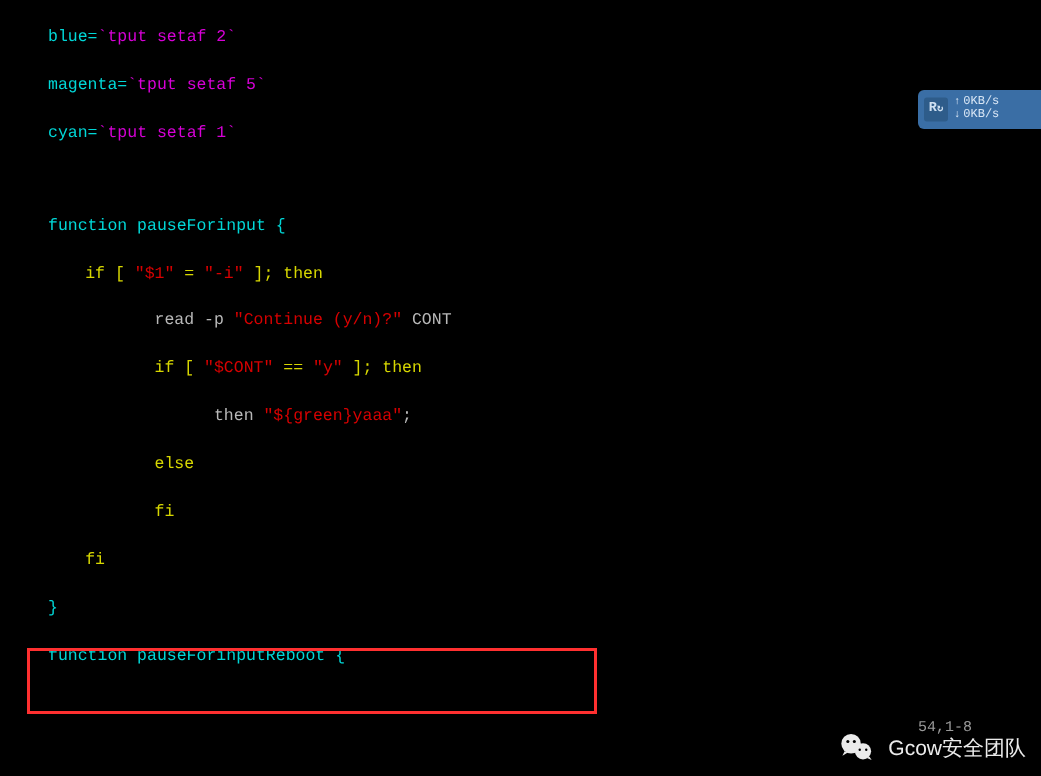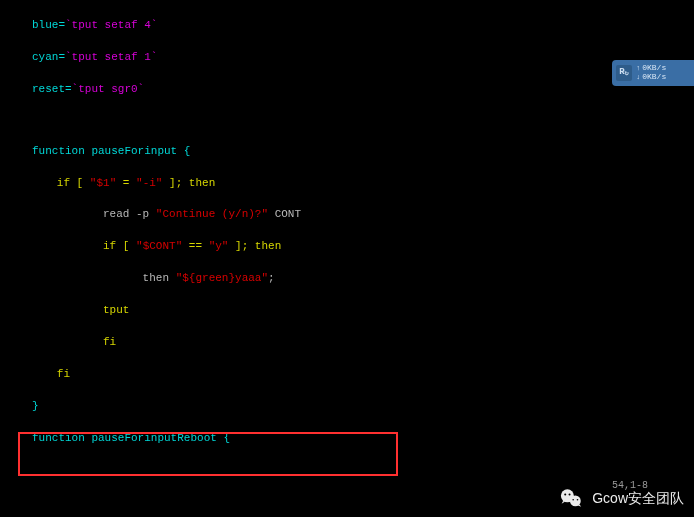--- a/index.html
+++ b/index.html
@@ -92,30 +92,30 @@
     bottom: 24px;
     font-size: 10px;
     color: #9a9a9a;
     margin-left: 31px;
   }
 </style>
 </head>
 <body>
 
 <div class="terminal">
-<div class="line"><span class="cyan">blue=</span><span class="magenta">`tput setaf 4`</span></div>
+<div class="line"><span class="cyan">blue=</span><span class="magenta">`tput setaf 2`</span></div>
+<div class="line"><span class="cyan">magenta=</span><span class="magenta">`tput setaf 5`</span></div>
 <div class="line"><span class="cyan">cyan=</span><span class="magenta">`tput setaf 1`</span></div>
-<div class="line"><span class="cyan">reset=</span><span class="magenta">`tput sgr0`</span></div>
 <div class="line"></div>
 <div class="line"><span class="cyan">function pauseForinput {</span></div>
 <div class="line"><span class="yellow">        if [ </span><span class="red">"$1"</span><span class="yellow"> = </span><span class="red">"-i"</span><span class="yellow"> ]; then</span></div>
 <div class="line"><span class="default">               read -p </span><span class="red">"Continue (y/n)?"</span><span class="default"> CONT</span></div>
 <div class="line"><span class="yellow">               if [ </span><span class="red">"$CONT"</span><span class="yellow"> == </span><span class="red">"y"</span><span class="yellow"> ]; then</span></div>
 <div class="line"><span class="default">                     then </span><span class="red">"${green}yaaa"</span><span class="default">;</span></div>
-<div class="line"><span class="yellow">               tput</span></div>
+<div class="line"><span class="yellow">               else</span></div>
 <div class="line"><span class="yellow">               fi</span></div>
 <div class="line"><span class="yellow">        fi</span></div>
 <div class="line"><span class="cyan">}</span></div>
 <div class="line"><span class="cyan">function pauseForinputReboot {</span></div>
 
 
 
 
 
 

